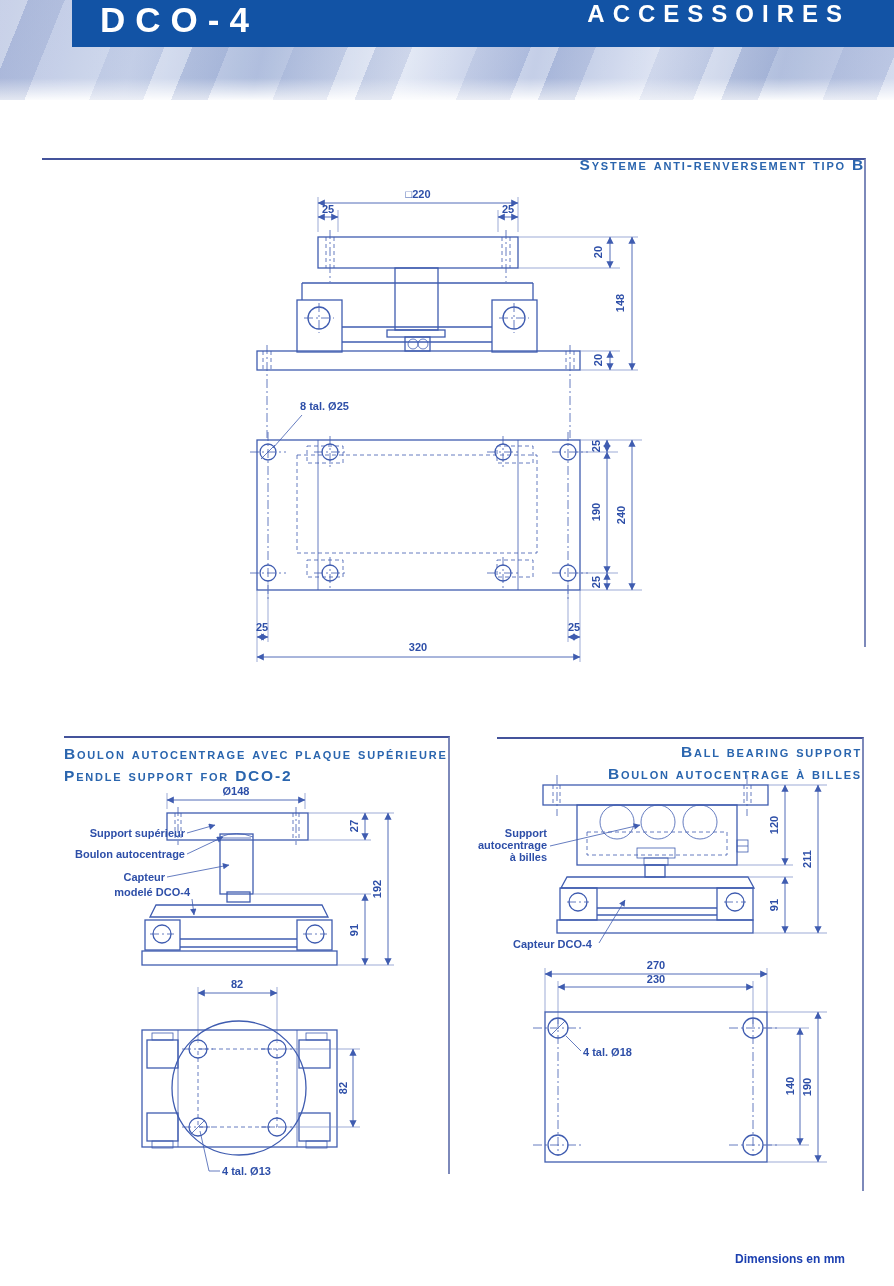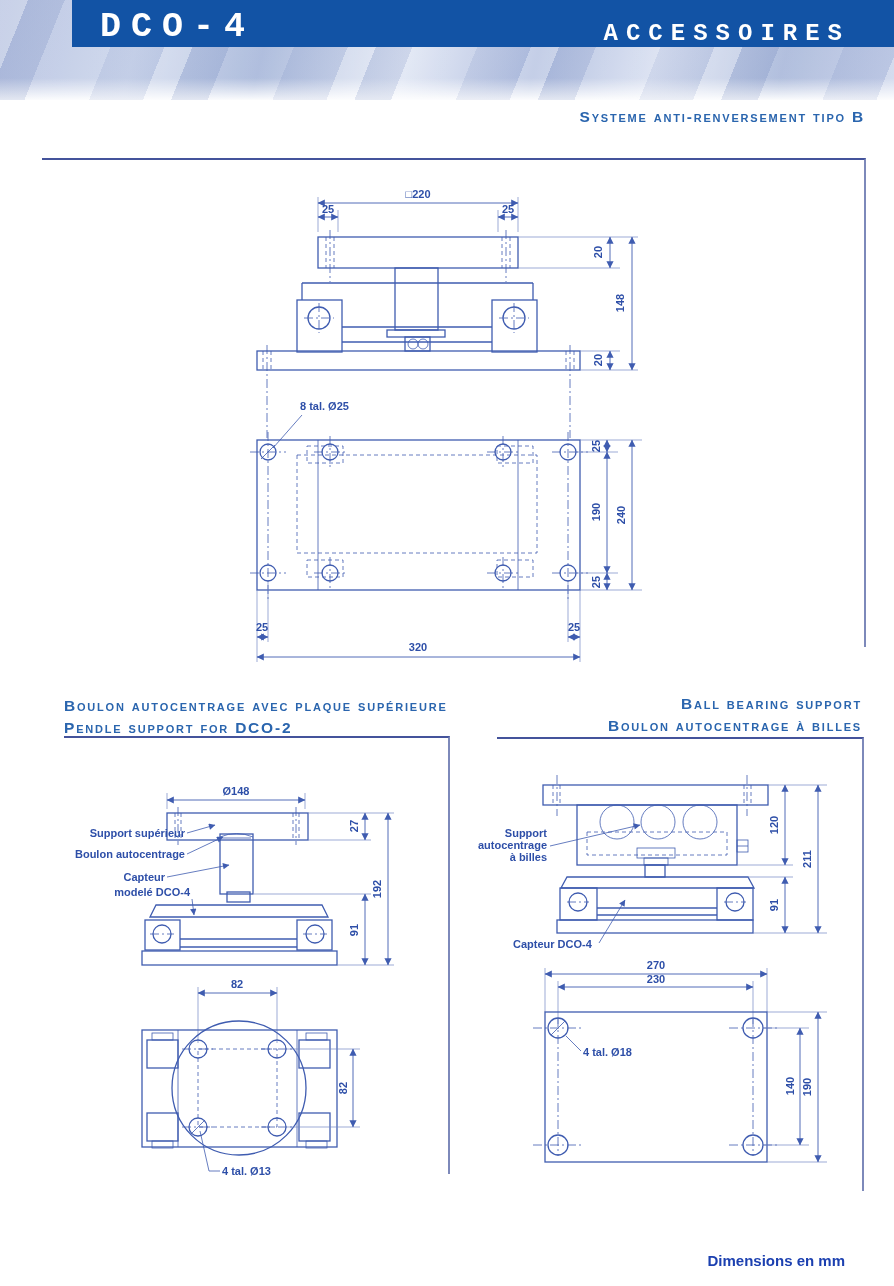--- a/index.html
+++ b/index.html
@@ -16,36 +16,37 @@
                       #aebcde 60%,#d9e0f1 73%,#a9b8da 87%,#c5cfe9 100%);
   }
   .banner::before{
     content:"";position:absolute;inset:0;
     background:repeating-linear-gradient(112deg,
       rgba(255,255,255,.28) 0 26px, rgba(120,140,190,.18) 26px 60px,
       rgba(255,255,255,.10) 60px 120px, rgba(150,165,205,.16) 120px 170px);
   }
   .topbar{
     position:absolute;left:72px;top:0;width:822px;height:47px;
-    background:#1253a5;display:flex;align-items:flex-end;
-    font-family:Liberation Mono, monospace;
+    background:#1253a5;display:flex;align-items:flex-start;
+    font-family:Liberation Sans, sans-serif;
   }
   .brand{
     color:#fff;font-size:35px;font-weight:700;letter-spacing:10px;
     padding-left:28px;white-space:nowrap;
   }
   .bartitle{
     color:#fff;font-size:24px;font-weight:700;letter-spacing:8px;
     margin-left:auto;padding-right:44px;white-space:nowrap;
   }
   
   .hd{
     position:absolute;color:#2a65ae;font-variant:small-caps;
     font-size:15.5px;font-weight:600;letter-spacing:1.8px;line-height:22px;
     white-space:nowrap;
+    margin-top:48px;
   }
   .subtitle{top:106px;right:29px;text-align:right;}
   .hd-left{top:695px;left:64px;text-align:left;}
   .hd-right{top:693px;right:32px;text-align:right;}
   
   .frame{position:absolute;border-top:2px solid #44539b;border-right:2px solid #7d89ba;}
   .f1{left:42px;top:158px;width:822px;height:487px;}
   .f2{left:64px;top:736px;width:384px;height:436px;}
   .f3{left:497px;top:737px;width:365px;height:452px;}
   
@@ -54,21 +55,21 @@
   .tl{fill:none;stroke:#3f5cb0;stroke-width:0.8px;}
   .dl{fill:none;stroke:#3f5cb0;stroke-width:0.9px;}
   .xl{fill:none;stroke:#7387c4;stroke-width:0.7px;}
   .da{stroke-dasharray:4 3;}
   .dd{stroke-dasharray:9 3 2 3;}
   .dt{fill:#2e4fa8;font:600 11px "Liberation Sans",sans-serif;}
   .lt{fill:#2e4fa8;font:700 11px "Liberation Sans",sans-serif;}
   
   .units{
     position:absolute;right:49px;top:1252px;color:#1c40b0;
-    font-size:15px;font-weight:700;
+    font-size:12px;font-weight:700;
   }
 </style>
 </head>
 <body>
 
 <div class="banner"></div>
 
 <div class="topbar">
   <span class="brand">DCO-4</span>
   <span class="bartitle">ACCESSOIRES</span>

